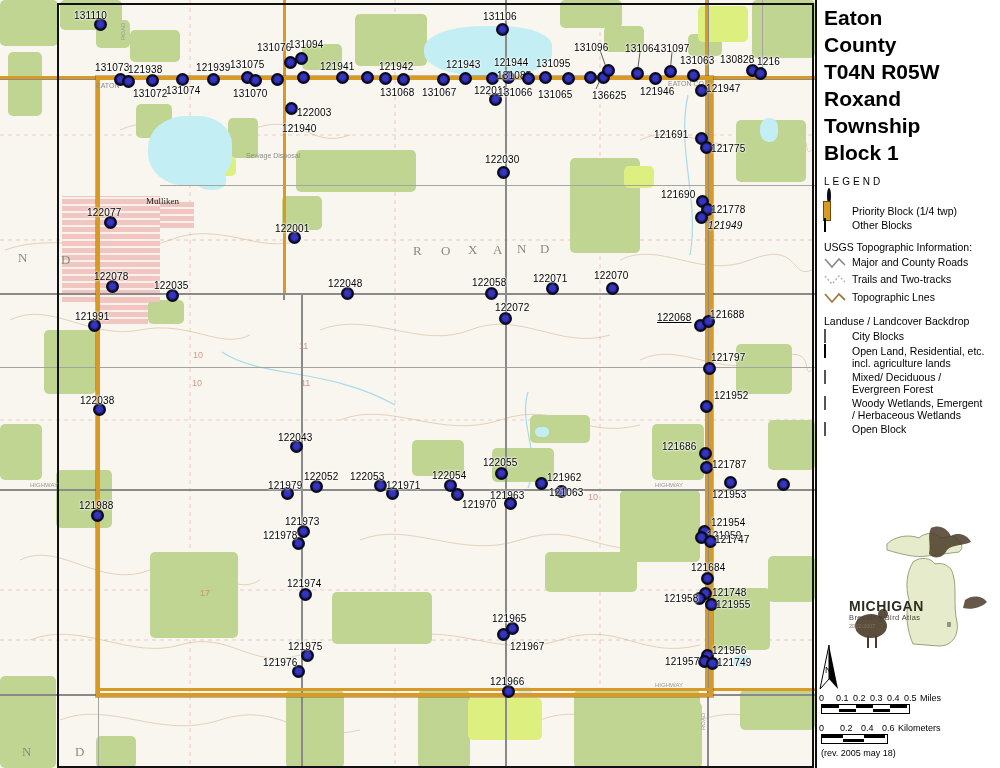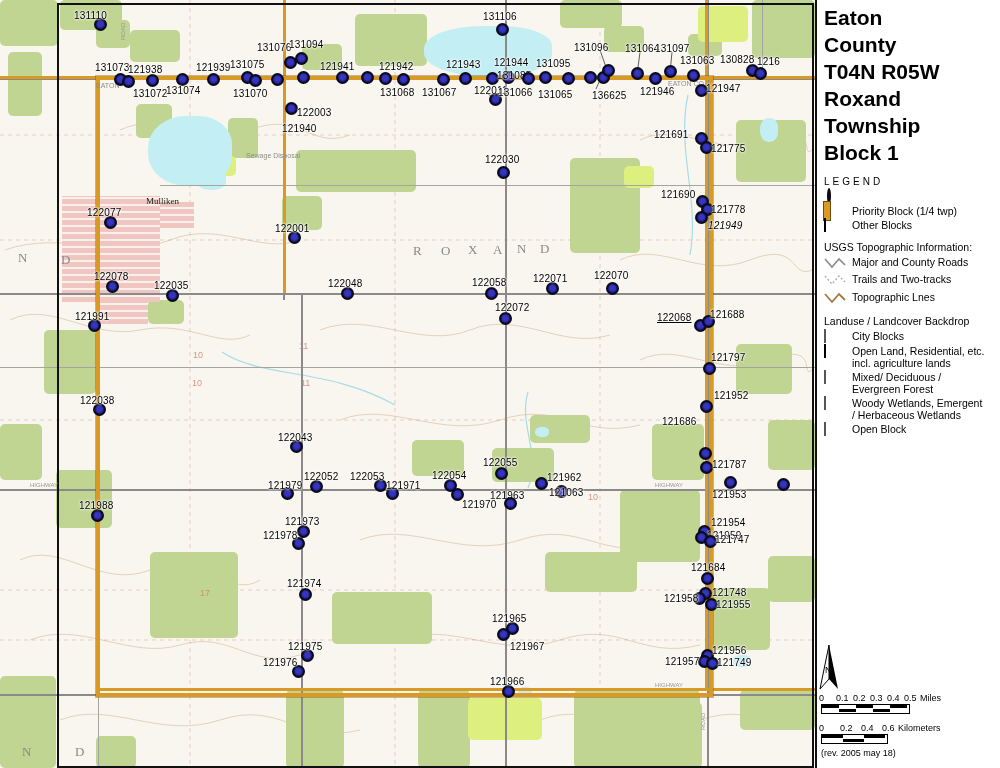--- a/index.html
+++ b/index.html
@@ -287,21 +287,21 @@
         <div class="ptlabel" style="left: 708px; top: 220px; font-style: italic;">121949</div>
         <div class="dot" style="left: 694px; top: 319px;"></div>
         <div class="ptlabel" style="left: 657px; top: 312px; text-decoration: underline;">122068</div>
         <div class="dot" style="left: 702px; top: 315px;"></div>
         <div class="ptlabel" style="left: 710px; top: 309px;">121688</div>
         <div class="dot" style="left: 703px; top: 362px;"></div>
         <div class="ptlabel" style="left: 711px; top: 352px;">121797</div>
         <div class="dot" style="left: 700px; top: 400px;"></div>
         <div class="ptlabel" style="left: 714px; top: 390px;">121952</div>
         <div class="dot" style="left: 699px; top: 447px;"></div>
-        <div class="ptlabel" style="left: 662px; top: 416px;">121686</div>
+        <div class="ptlabel" style="left: 662px; top: 441px;">121686</div>
         <div class="dot" style="left: 700px; top: 461px;"></div>
         <div class="ptlabel" style="left: 712px; top: 459px;">121787</div>
         <div class="dot" style="left: 724px; top: 476px;"></div>
         <div class="ptlabel" style="left: 712px; top: 489px;">121953</div>
         <div class="dot" style="left: 698px; top: 525px;"></div>
         <div class="ptlabel" style="left: 711px; top: 517px;">121954</div>
         <div class="dot" style="left: 695px; top: 531px;"></div>
         <div class="ptlabel" style="left: 663px; top: 530px; padding-left: 44px;">121959</div>
         <div class="dot" style="left: 704px; top: 535px;"></div>
         <div class="ptlabel" style="left: 715px; top: 534px;">121747</div>
@@ -460,20 +460,38 @@
     <div class="lrow">
       <span class="sw"><span class="sw-wetland"></span></span>
       <span>Woody Wetlands, Emergent</span>
     </div>
     <div class="cont">/ Herbaceous Wetlands</div>
     <div class="lrow">
       <span class="sw"><span class="sw-water"></span></span>
       <span>Open Block</span>
     </div>
 
+    <div id="logo">
+      <svg width="160" height="140">
+        <path d="M52,22 C60,14 74,12 84,16 C90,10 100,10 106,16 L118,14 C126,18 130,26 124,30 L92,34 C80,36 66,32 52,28 Z" fill="#e6eccb" stroke="#9aa37a" stroke-width="1"></path>
+        <path d="M78,40 C86,34 96,36 100,42 C108,40 116,44 118,52 C122,66 118,84 122,100 C124,112 118,124 104,124 L78,122 C72,108 70,92 74,78 C70,64 72,50 78,40 Z" fill="#e6eccb" stroke="#9aa37a" stroke-width="1"></path>
+        <g fill="#4a3b28">
+          <path d="M96,6 C104,2 112,6 116,14 C122,10 132,12 136,20 C128,24 118,22 112,28 C108,36 100,38 94,32 C96,22 92,14 96,6 Z" opacity="0.85"></path>
+          <ellipse cx="36" cy="104" rx="16" ry="12" opacity="0.9"></ellipse>
+          <circle cx="48" cy="92" r="5" opacity="0.9"></circle>
+          <rect x="32" y="114" width="2" height="12"></rect>
+          <rect x="40" y="114" width="2" height="12"></rect>
+          <path d="M130,78 C138,72 148,74 152,80 C146,86 136,88 128,86 Z" opacity="0.85"></path>
+        </g>
+      </svg>
+      <div class="ltitle">MICHIGAN</div>
+      <div class="lsub">Breeding Bird Atlas</div>
+      <div class="lyears">2002-2007</div>
+      <div class="lnum">II</div>
+    </div>
 
     <div id="north">
       <svg width="30" height="50">
         <polygon points="15,2 24,46 15,36" fill="#000"></polygon>
         <polygon points="15,2 6,46 15,36" fill="none" stroke="#000" stroke-width="1"></polygon>
         <text x="11" y="30" font-size="9" font-family="Liberation Sans,sans-serif">N</text>
       </svg>
     </div>
 
     <div class="sbar-block" style="top:693px">

